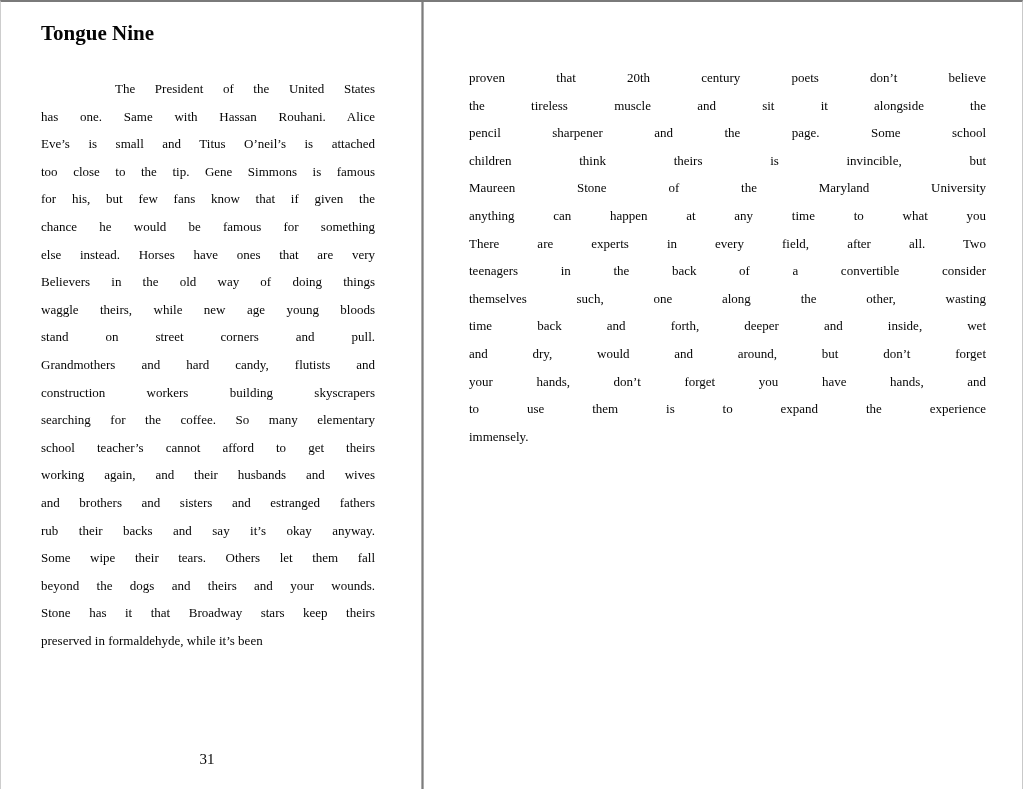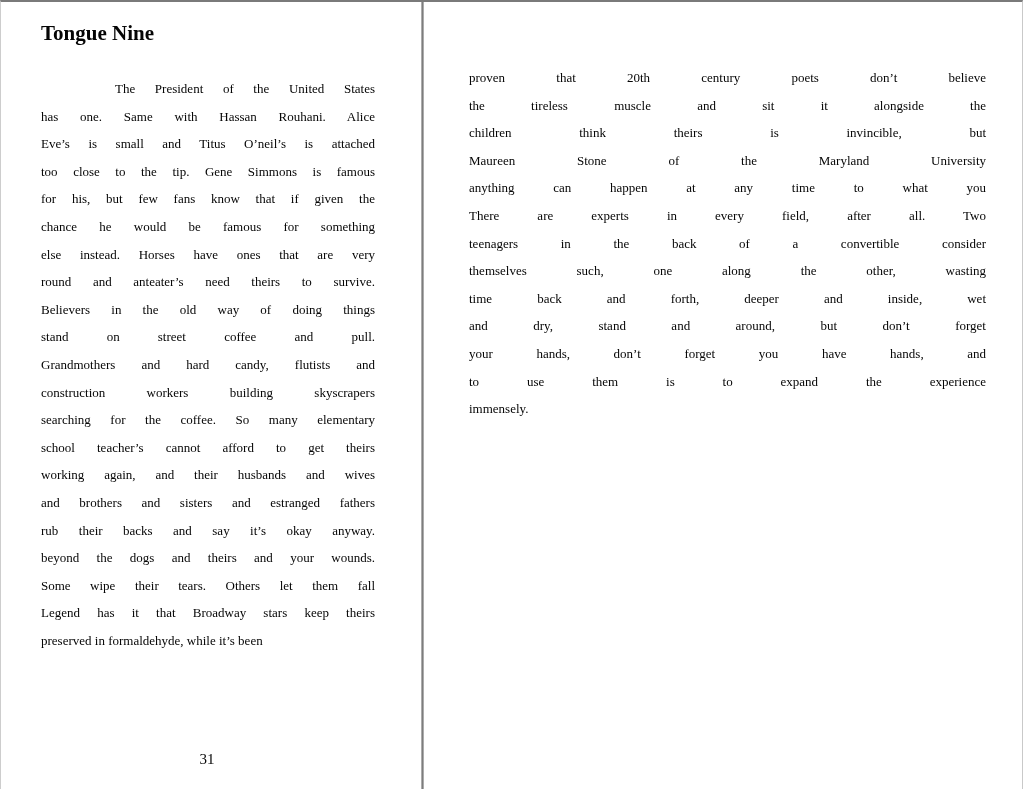--- a/index.html
+++ b/index.html
@@ -80,51 +80,52 @@
   <div class="page page-left">
     <h1 class="chapter-title">Tongue Nine</h1>
     <div class="page-text">
         <div class="line line-indent">The President of the United States</div>
         <div class="line">has one. Same with Hassan Rouhani. Alice</div>
         <div class="line">Eve’s is small and Titus O’neil’s is attached</div>
         <div class="line">too close to the tip. Gene Simmons is famous</div>
         <div class="line">for his, but few fans know that if given the</div>
         <div class="line">chance he would be famous for something</div>
         <div class="line">else instead. Horses have ones that are very</div>
-        <div class="line">round and anteater’s need theirs to survive.</div>
         <div class="line">Believers in the old way of doing things</div>
-        <div class="line">stand on street coffee and pull.</div>
+        <div class="line">waggle theirs, while new age young bloods</div>
+        <div class="line">stand on street corners and pull.</div>
         <div class="line">Grandmothers and hard candy, flutists and</div>
         <div class="line">construction workers building skyscrapers</div>
         <div class="line">searching for the coffee. So many elementary</div>
         <div class="line">school teacher’s cannot afford to get theirs</div>
         <div class="line">working again, and their husbands and wives</div>
         <div class="line">and brothers and sisters and estranged fathers</div>
         <div class="line">rub their backs and say it’s okay anyway.</div>
+        <div class="line">Some wipe their tears. Others let them fall</div>
         <div class="line">beyond the dogs and theirs and your wounds.</div>
-        <div class="line">Some wipe their tears. Others let them fall</div>
-        <div class="line">Legend has it that Broadway stars keep theirs</div>
+        <div class="line">Stone has it that Broadway stars keep theirs</div>
         <div class="line line-end">preserved in formaldehyde, while it’s been</div>
       </div>
     <div class="page-num">31</div>
   </div>
 
   <div class="divider"></div>
 
   <div class="page page-right">
     <div class="page-text">
         <div class="line">proven that 20th century poets don’t believe</div>
         <div class="line">the tireless muscle and sit it alongside the</div>
+        <div class="line">pencil sharpener and the page. Some school</div>
         <div class="line">children think theirs is invincible, but</div>
         <div class="line">Maureen Stone of the Maryland University</div>
         <div class="line">anything can happen at any time to what you</div>
         <div class="line">There are experts in every field, after all. Two</div>
         <div class="line">teenagers in the back of a convertible consider</div>
         <div class="line">themselves such, one along the other, wasting</div>
         <div class="line">time back and forth, deeper and inside, wet</div>
-        <div class="line">and dry, stand and around, but don’t forget</div>
+        <div class="line">and dry, would and around, but don’t forget</div>
         <div class="line">your hands, don’t forget you have hands, and</div>
         <div class="line">to use them is to expand the experience</div>
         <div class="line line-end">immensely.</div>
       </div>
   </div>
 
 </div>
 
 </body></html>

